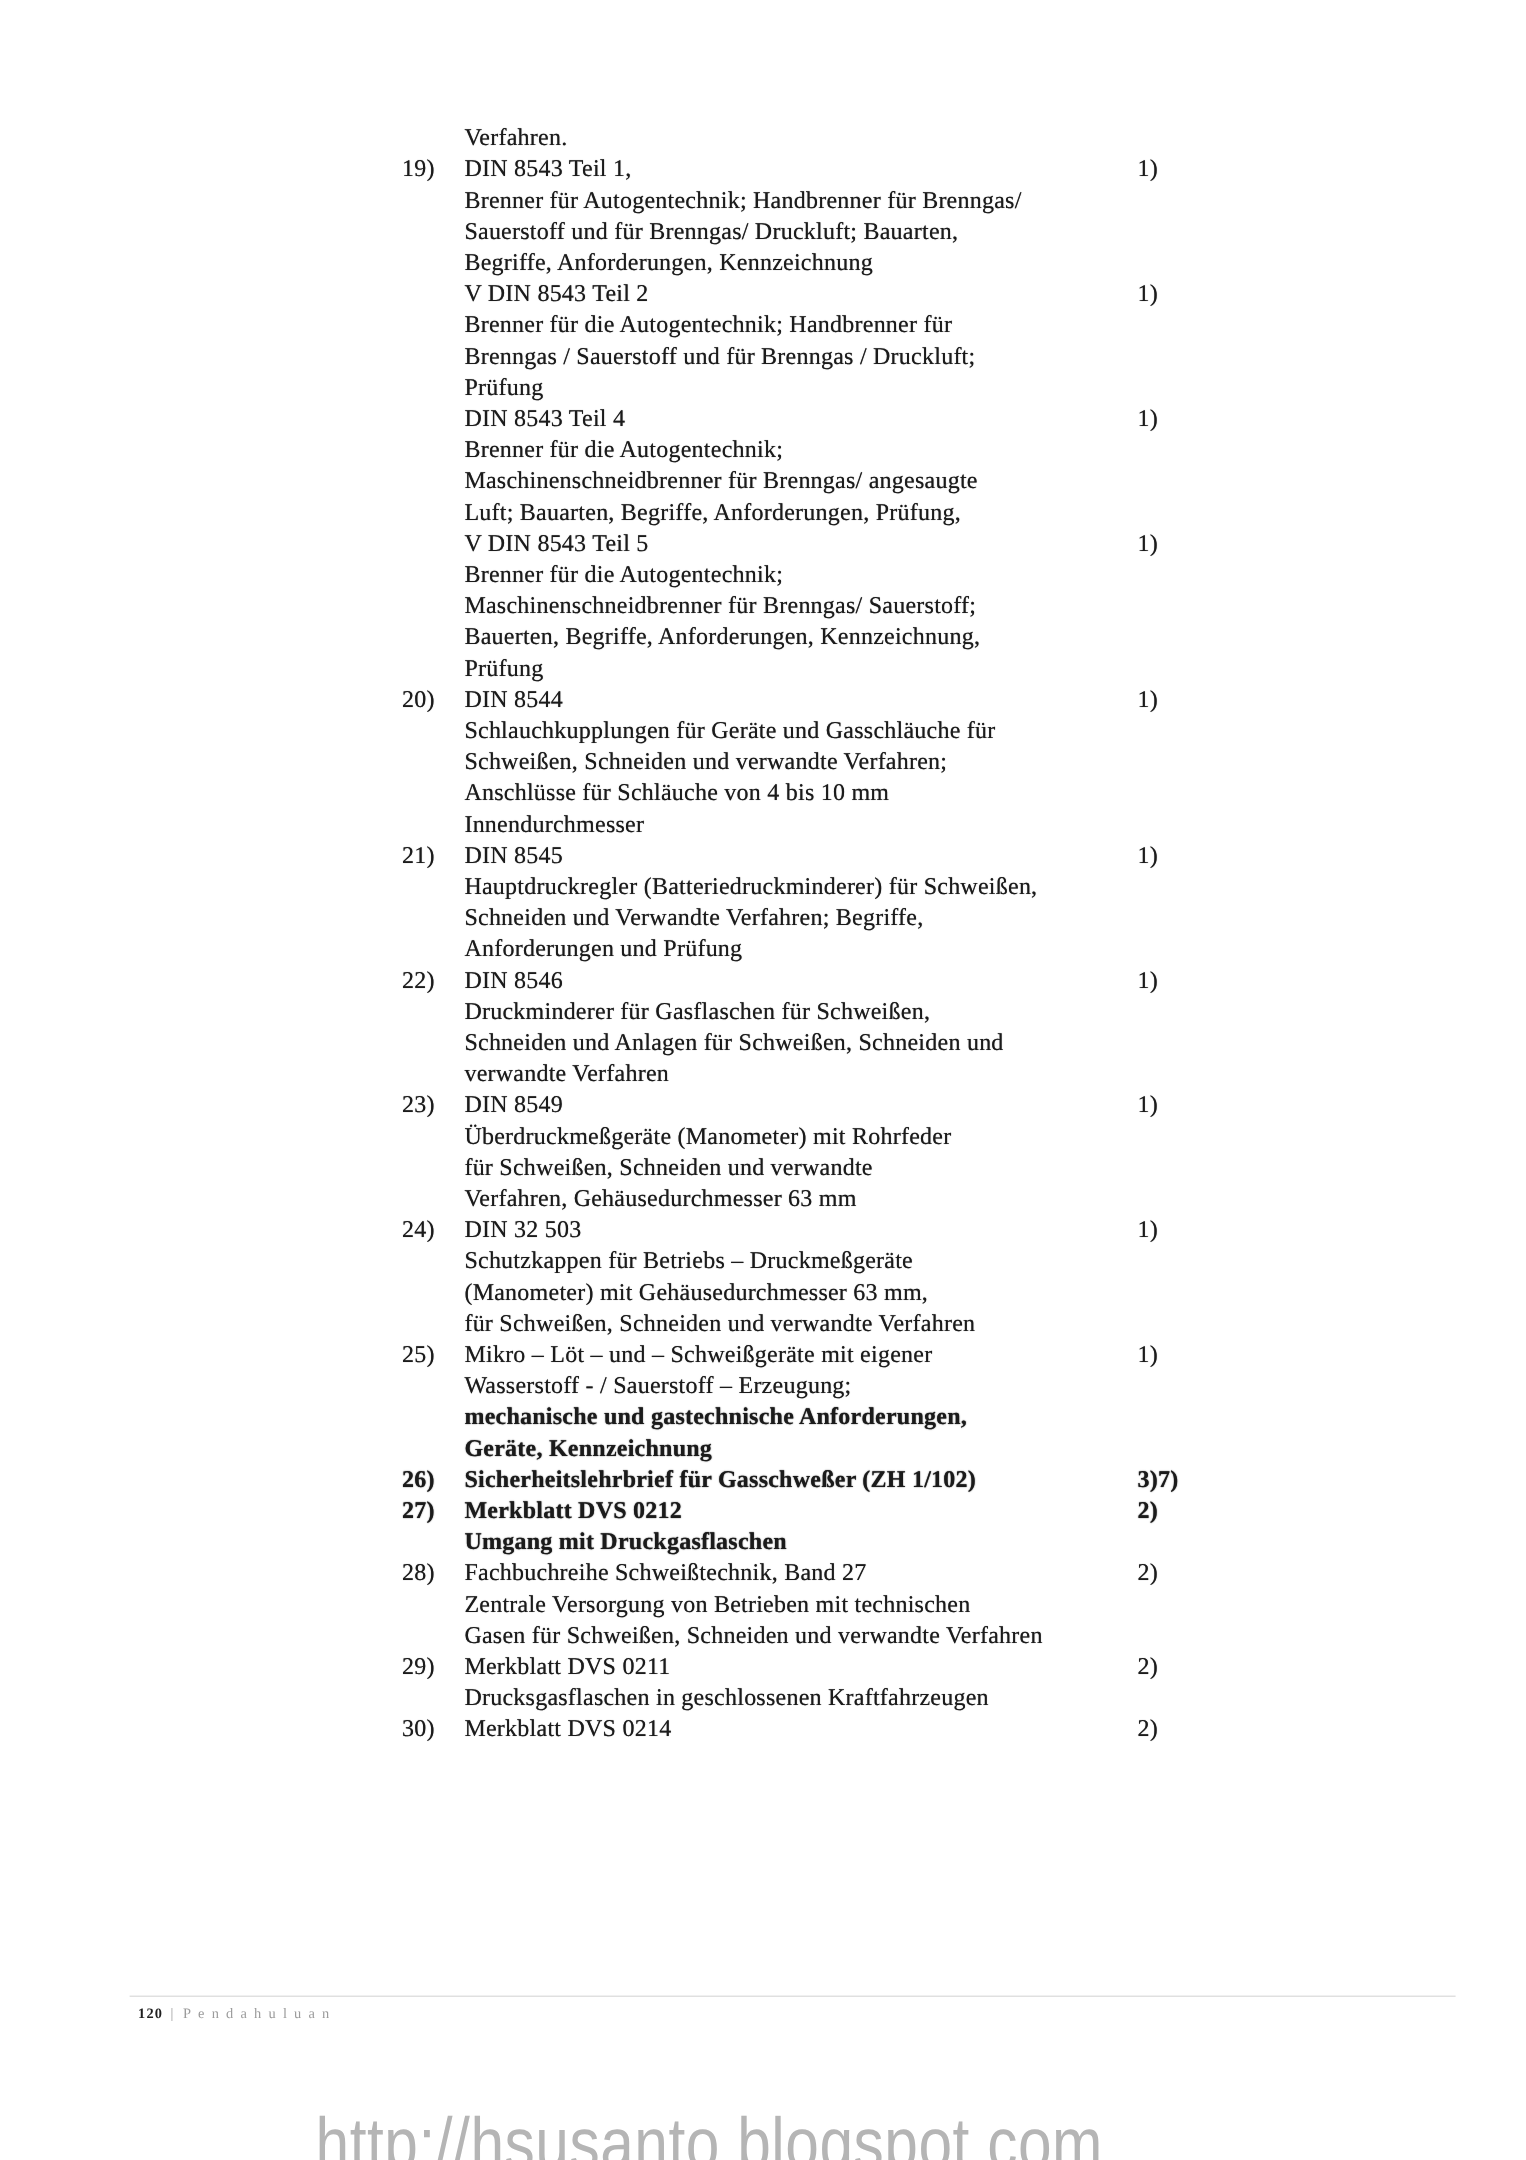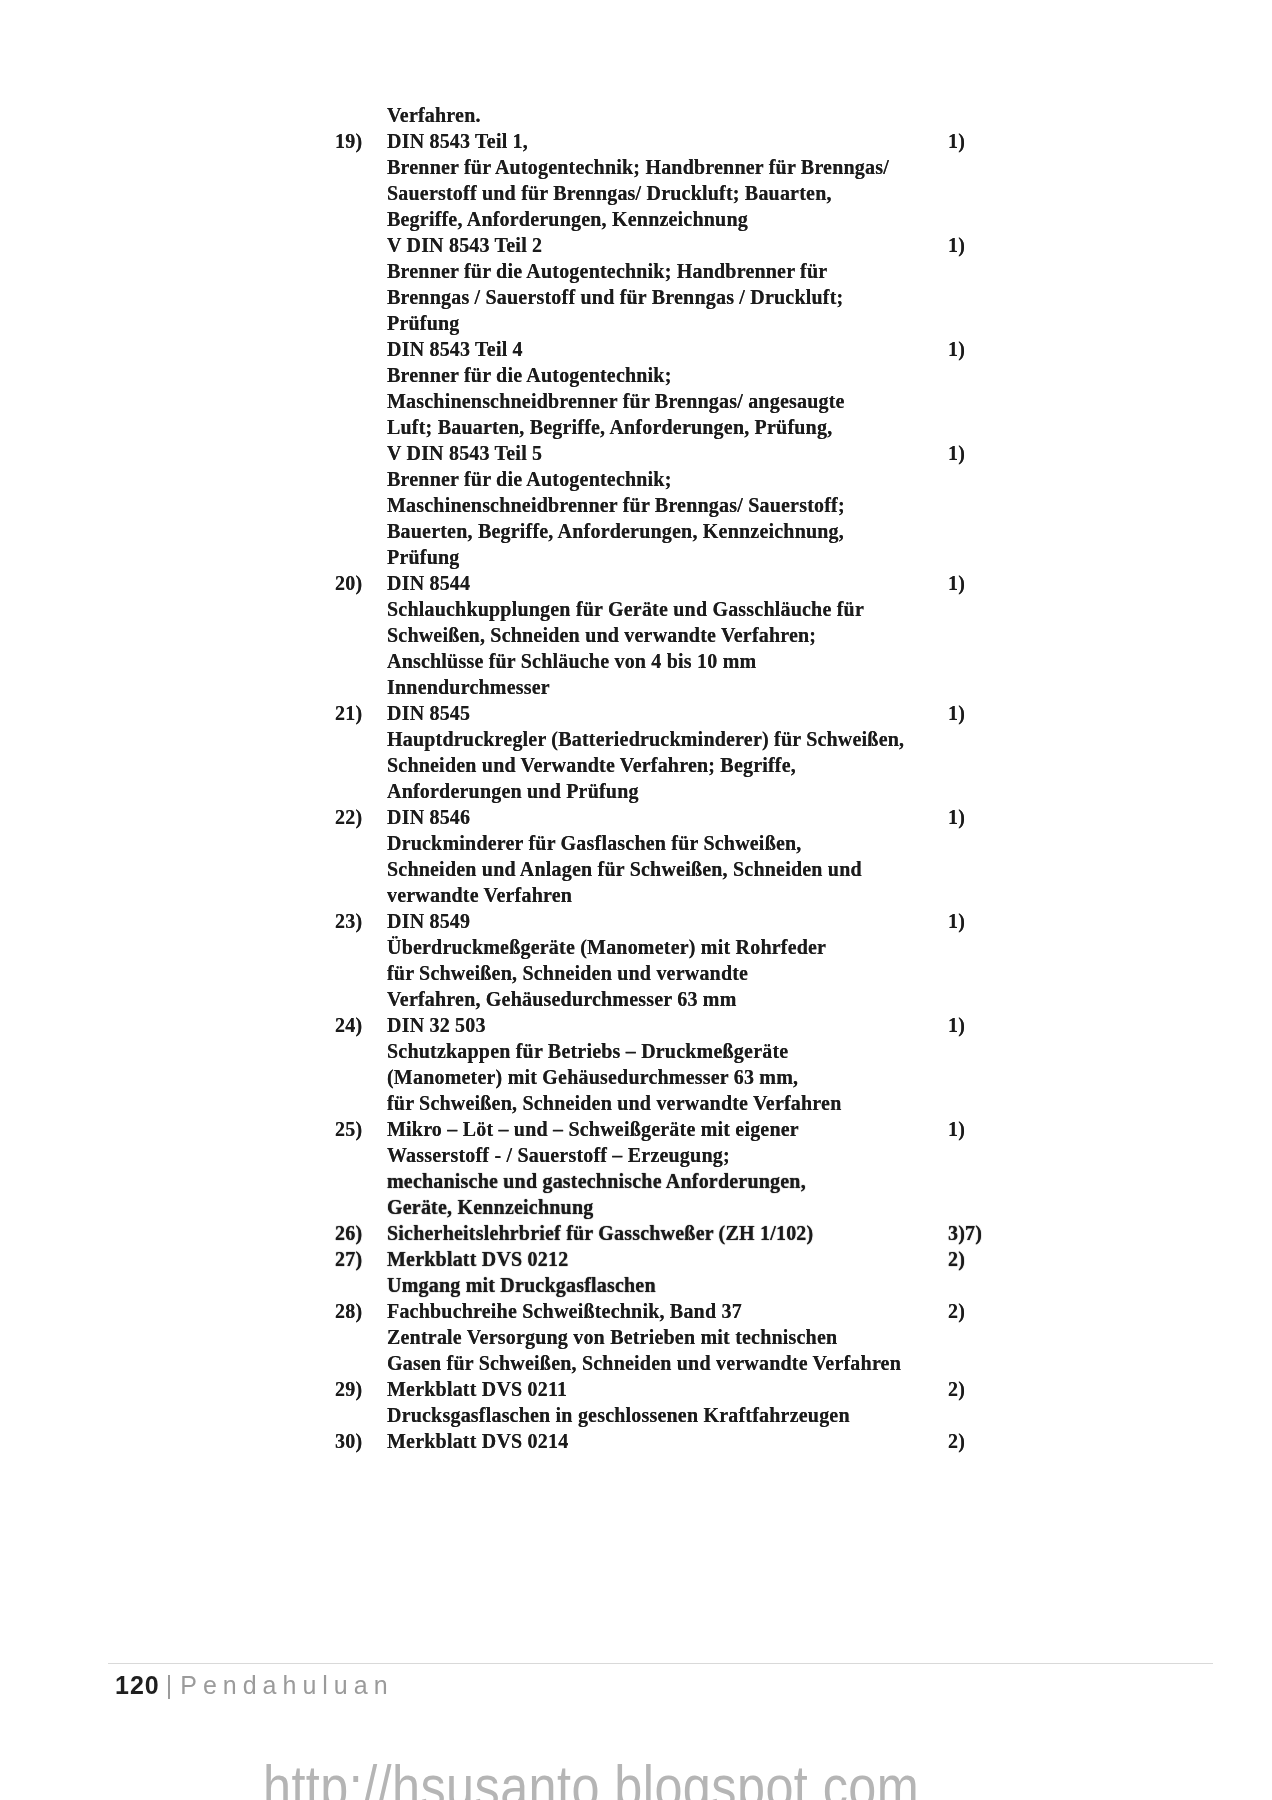--- a/index.html
+++ b/index.html
@@ -21,21 +21,21 @@
     position: absolute;
     left: 335px;
     top: 104px;
     width: 700px;
   }
   .line {
     position: relative;
     height: 26px;
     font-family: "Liberation Serif", "DejaVu Serif", serif;
     font-size: 20px;
-    font-weight: 700;
+    font-weight: 400;
     color: var(--ink, #1b1b1b);
     white-space: nowrap;
     letter-spacing: 0.2px;
     text-shadow: 0 0 0.6px rgba(20,20,20,0.75);
   }
   .line.heavy {
     font-weight: 700;
     text-shadow: 0 0 1px rgba(10,10,10,0.9);
   }
   .line .num  { position: absolute; left: 0; }
@@ -47,22 +47,22 @@
     left: 108px;
     top: 1663px;
     width: 1105px;
     height: 1px;
     background: var(--rule, #d9d9d9);
   }
   .footer-text {
     position: absolute;
     left: 115px;
     top: 1671px;
-    font-family: Liberation Sans, sans-serif;
-    font-size: 25px;
+    font-family: Liberation Serif, serif;
+    font-size: 12px;
     white-space: nowrap;
   }
   .footer-text .pagenum {
     color: #1f1f1f;
     font-weight: 700;
     letter-spacing: 1px;
   }
   .footer-text .sep {
     color: var(--fgray, #9b9b9b);
     font-weight: 400;
@@ -248,21 +248,21 @@
       <div class="line heavy">
         <span class="num">27)</span>
         <span class="txt">Merkblatt DVS 0212</span>
         <span class="ref">2)</span>
       </div>
       <div class="line heavy">
         <span class="txt">Umgang mit Druckgasflaschen</span>
       </div>
       <div class="line">
         <span class="num">28)</span>
-        <span class="txt">Fachbuchreihe Schweißtechnik, Band 37</span>
+        <span class="txt">Fachbuchreihe Schweißtechnik, Band 27</span>
         <span class="ref">2)</span>
       </div>
       <div class="line">
         <span class="txt">Zentrale Versorgung von Betrieben mit technischen</span>
       </div>
       <div class="line">
         <span class="txt">Gasen für Schweißen, Schneiden und verwandte Verfahren</span>
       </div>
       <div class="line">
         <span class="num">29)</span>

